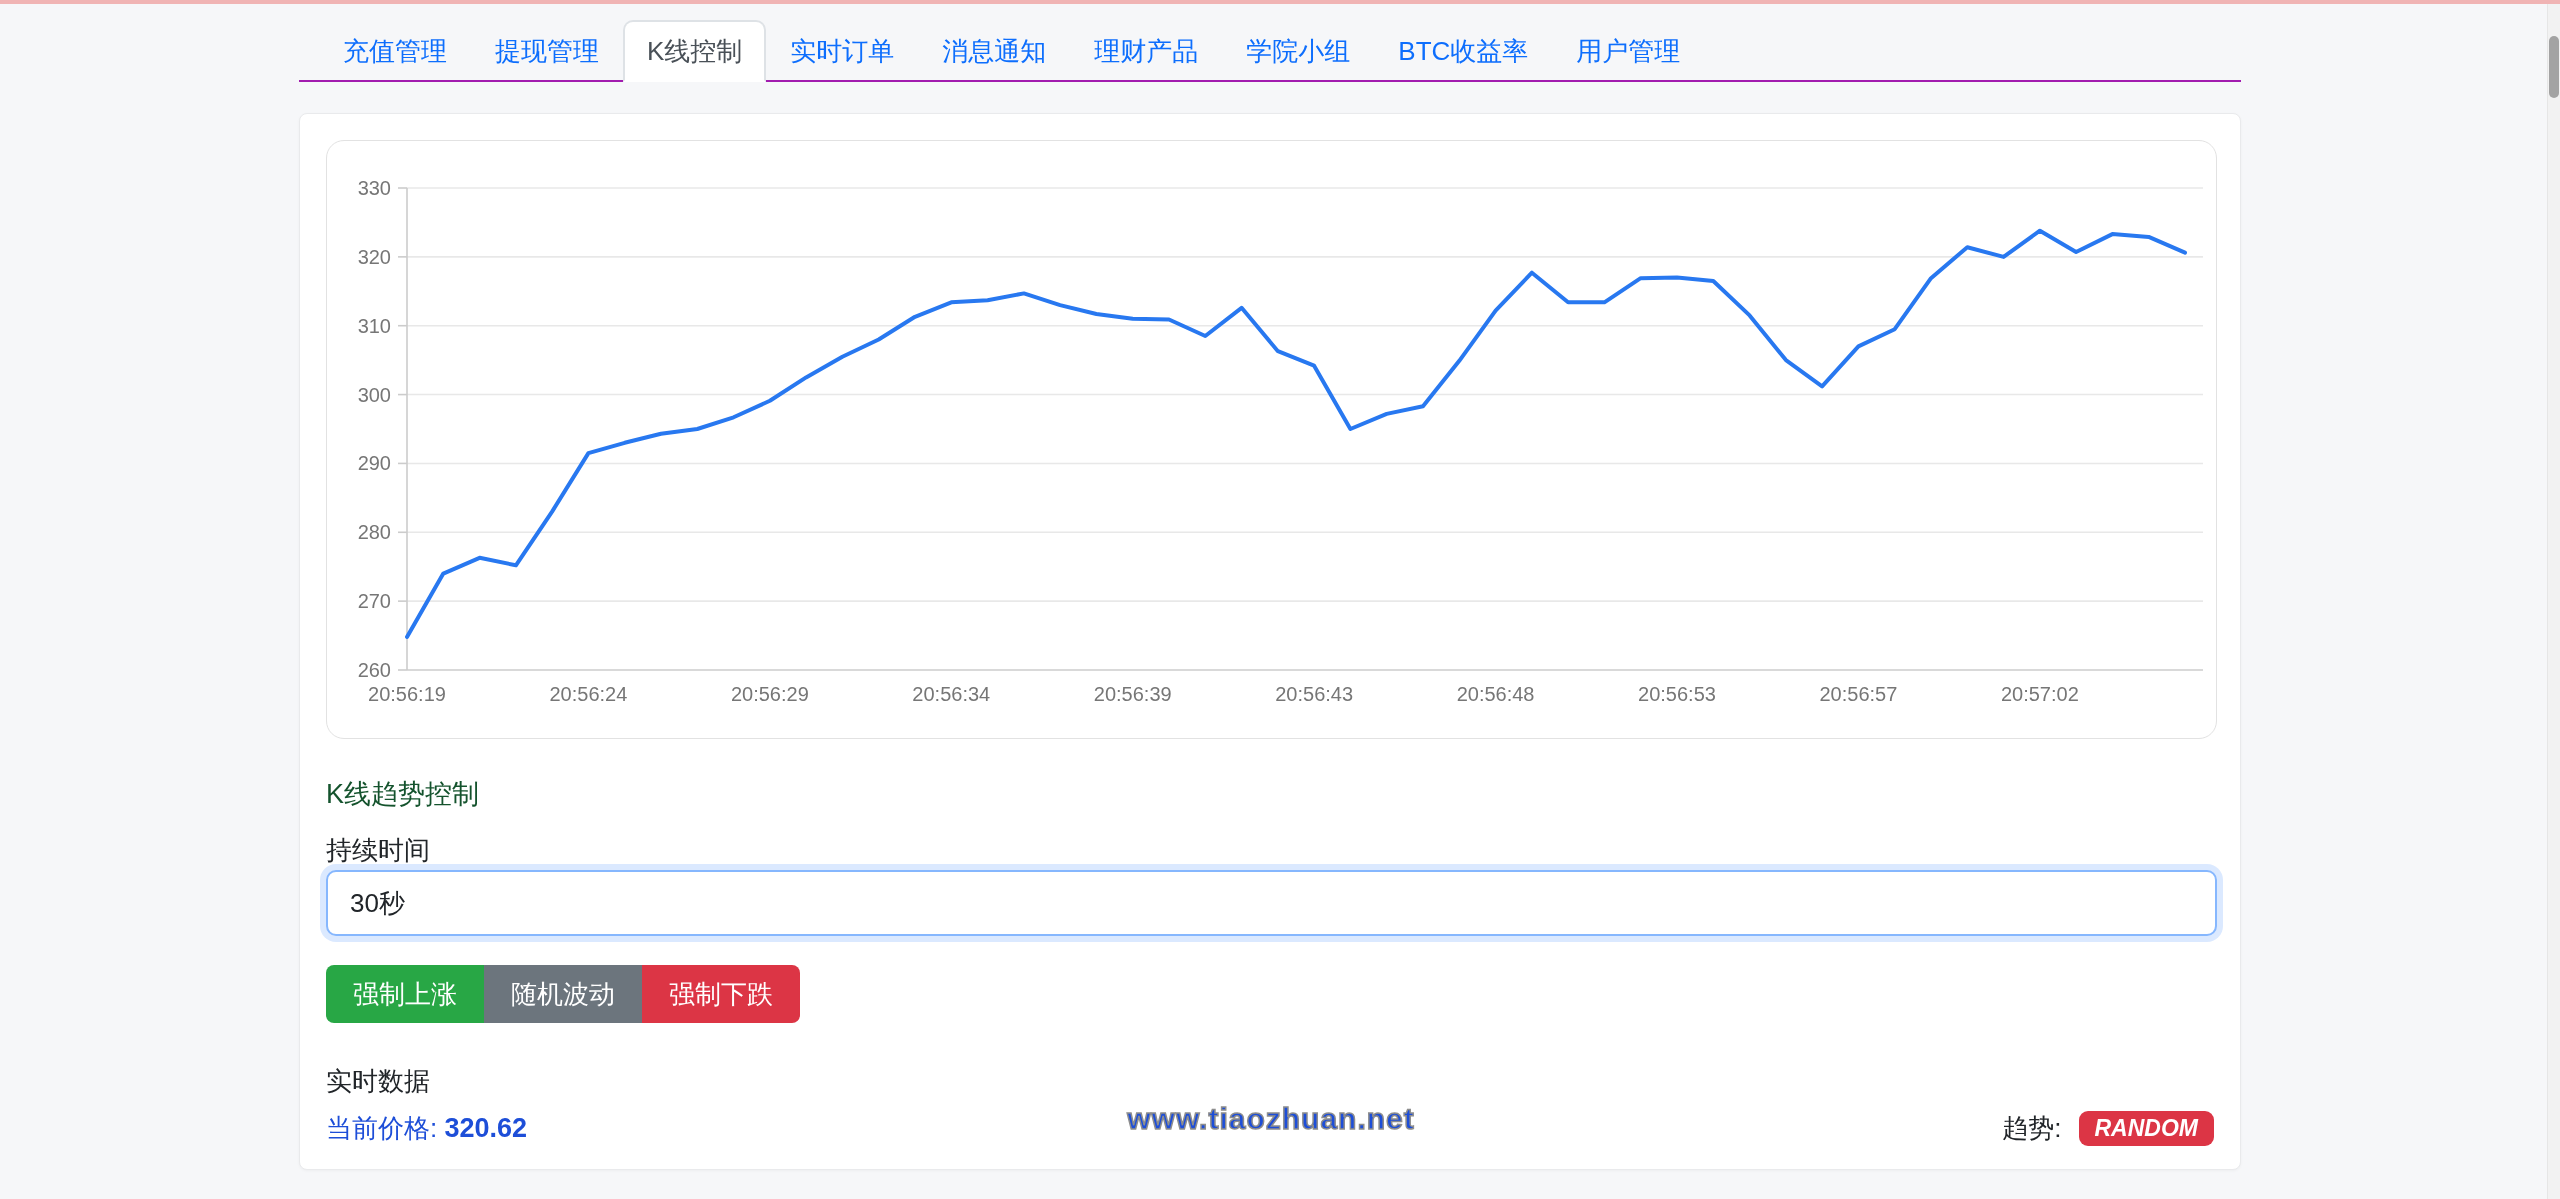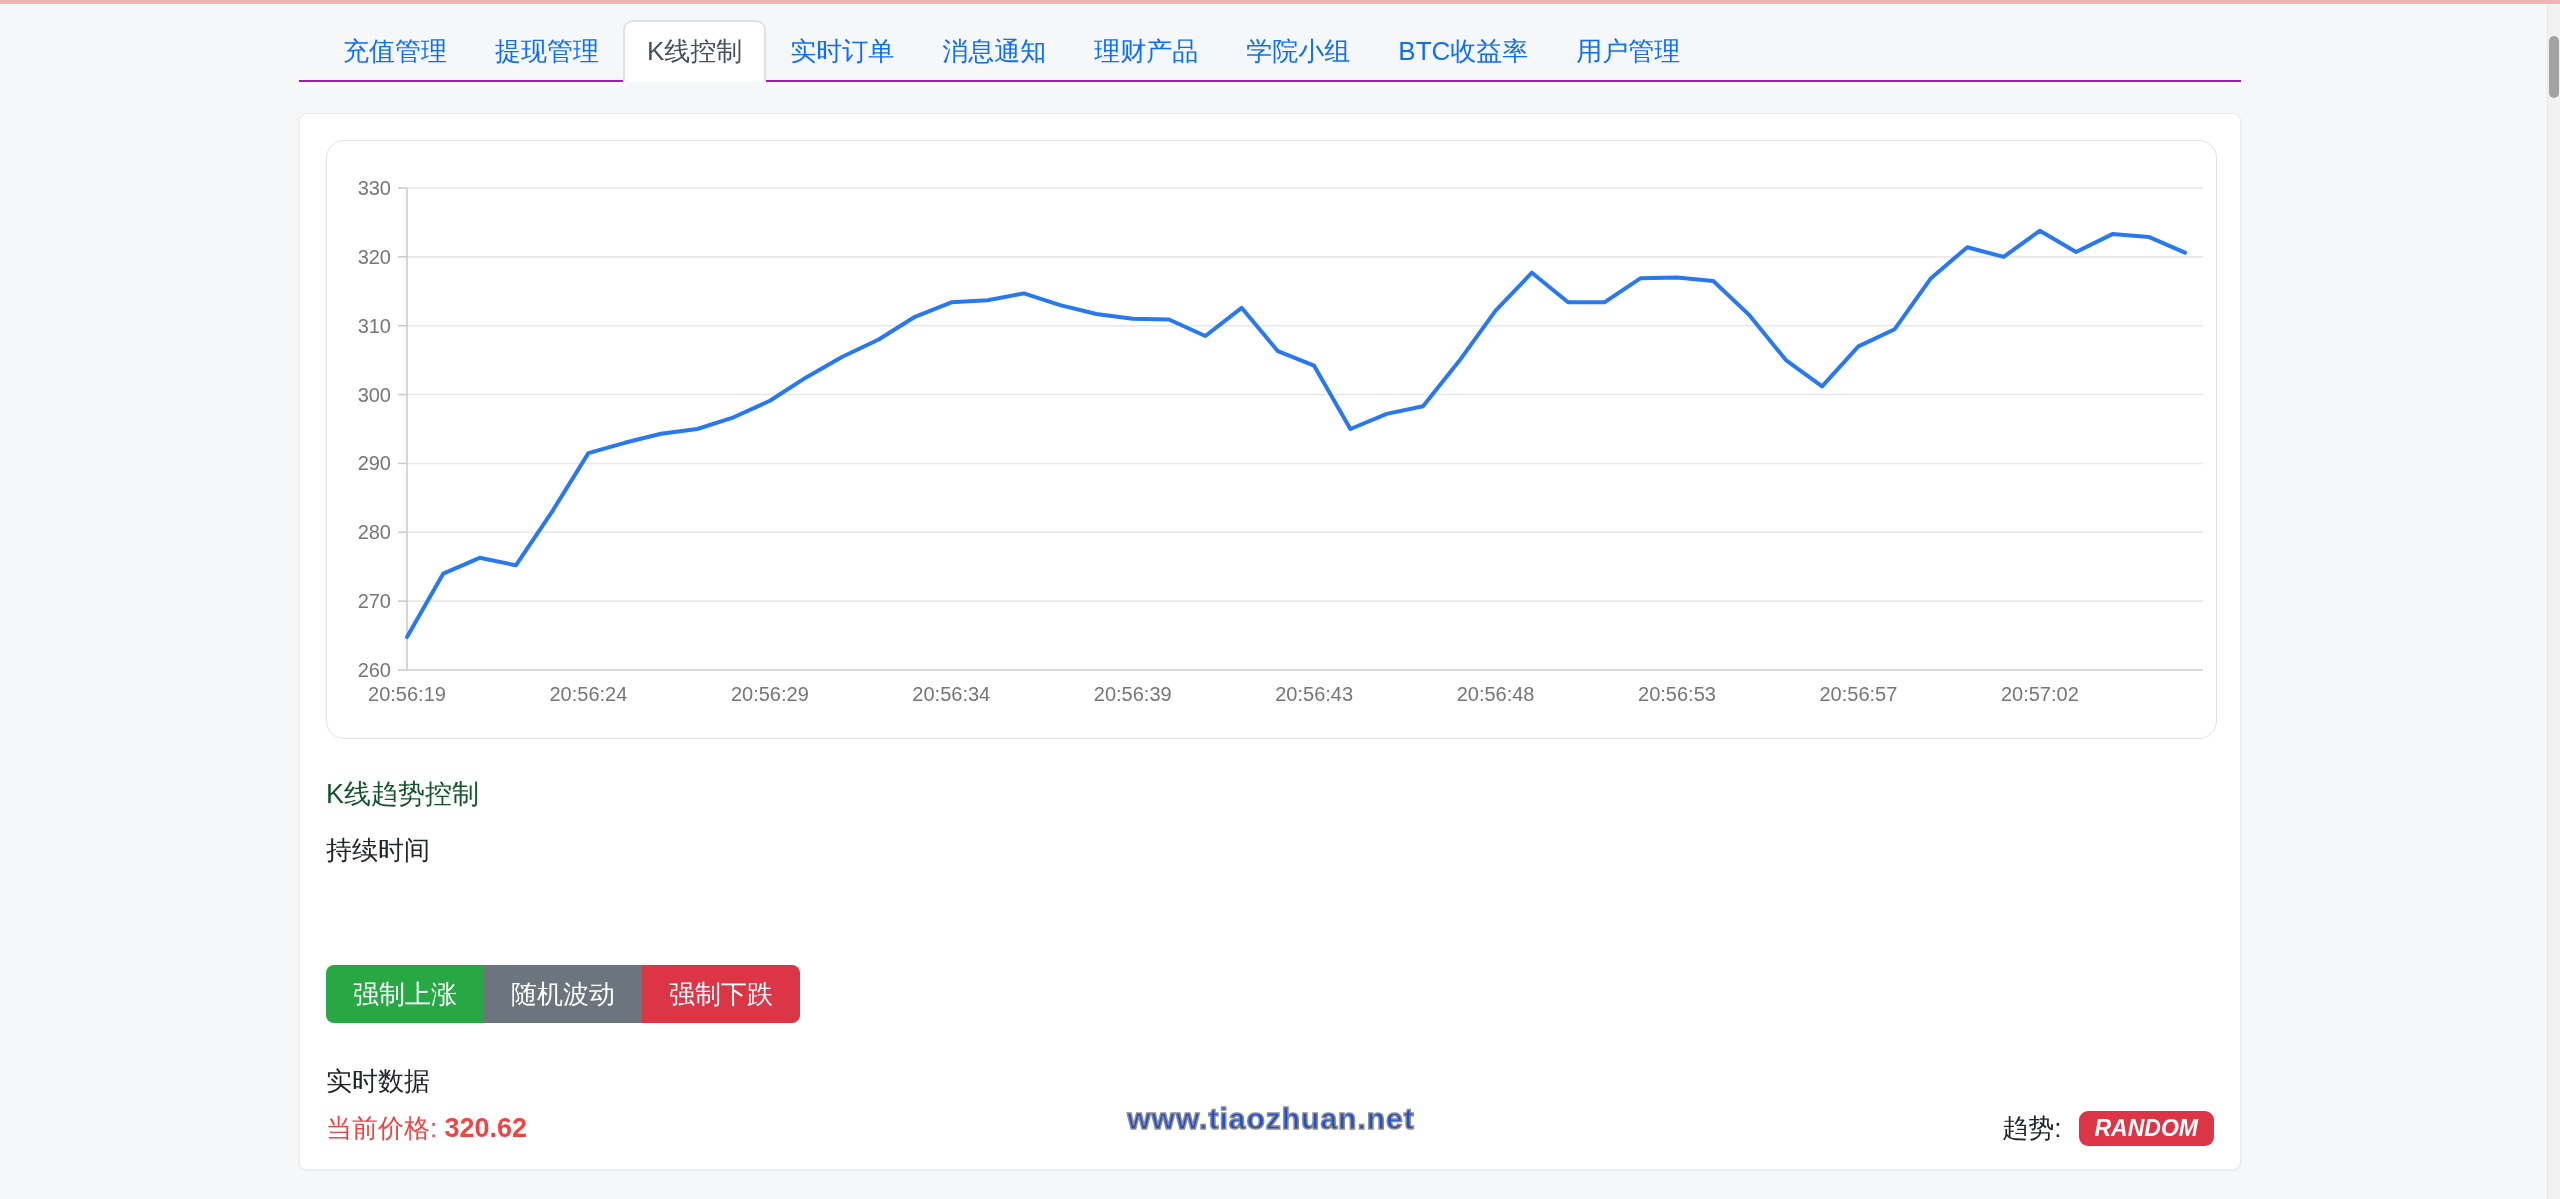--- a/index.html
+++ b/index.html
@@ -37,21 +37,21 @@
     padding:0 22px; outline:none; box-shadow:0 0 0 6px rgba(13,110,253,0.15);
     font-family:"Liberation Sans", sans-serif; background:#fff; }
 
   .btn-group { position:absolute; left:26px; top:851px; height:58px; display:flex; }
   .btn { font-size:26px; color:#fff; line-height:58px; padding:0 27px; cursor:pointer; border:none;
     font-family:"Liberation Sans", sans-serif; white-space:nowrap; }
   .btn:first-child { border-radius:8px 0 0 8px; }
   .btn:last-child  { border-radius:0 8px 8px 0; }
 
   .realtime-title { position:absolute; left:26px; top:950px; font-size:26px; color:#212529; }
-  .price-row { position:absolute; left:26px; top:997px; font-size:26px; color:#ef4444; }
+  .price-row { position:absolute; left:26px; top:997px; font-size:26px; color:#1d4ed8; }
   .price-value { font-weight:bold; font-size:27px; }
 
   .watermark { position:absolute; left:0; top:988px; width:1942px; text-align:center;
     font-size:30px; font-weight:bold; color:#1d4ed8;
     -webkit-text-stroke:1.5px #8d8d8d; letter-spacing:1px; }
 
   .trend-row { position:absolute; right:26px; top:997px; font-size:26px; color:#212529;
     display:flex; align-items:center; gap:17px; }
   .trend-badge { display:inline-block; color:#fff; font-weight:bold; font-size:23px;
     padding:6px 16px; border-radius:9px; line-height:1;font-style:italic; }
@@ -118,20 +118,21 @@
           <text x="1531.4285714285713" y="560" text-anchor="middle" fill="#767676" font-size="20" font-family="&quot;Liberation Sans&quot;, sans-serif">20:56:57</text>
           <text x="1712.857142857143" y="560" text-anchor="middle" fill="#767676" font-size="20" font-family="&quot;Liberation Sans&quot;, sans-serif">20:57:02</text>
           <polyline points="80.0,495.9 116.3,432.6 152.6,416.8 188.9,424.3 225.1,370.6 261.4,312.1 297.7,301.8 334.0,292.8 370.3,288.0 406.6,276.3 442.9,259.8 479.1,236.4 515.4,215.7 551.7,198.5 588.0,175.8 624.3,161.3 660.6,159.2 696.9,152.4 733.1,164.1 769.4,173.0 805.7,177.8 842.0,178.5 878.3,195.0 914.6,166.8 950.9,210.2 987.1,224.7 1023.4,288.0 1059.7,272.9 1096.0,265.3 1132.3,219.8 1168.6,169.6 1204.9,131.7 1241.1,161.3 1277.4,161.3 1313.7,137.2 1350.0,136.5 1386.3,140.0 1422.6,174.4 1458.9,219.1 1495.1,245.3 1531.4,205.4 1567.7,188.2 1604.0,137.2 1640.3,106.2 1676.6,115.9 1712.9,89.7 1749.1,111.0 1785.4,93.1 1821.7,95.9 1858.0,111.6" fill="none" stroke="#2878f0" stroke-width="4" stroke-linejoin="round" stroke-linecap="round"></polyline>
         </svg>
       </div>
   </div>
 
   <div class="panel-heading">K线趋势控制</div>
   <div class="duration-label">持续时间</div>
 
+  <input class="duration-input" type="text" value="30秒" style="">
 
   <div class="btn-group">
     <button class="btn" id="btn-up" style="background: rgb(40, 167, 69);">强制上涨</button>
     <button class="btn" id="btn-rand" style="background: rgb(108, 117, 125);">随机波动</button>
     <button class="btn" id="btn-down" style="background: rgb(220, 53, 69);">强制下跌</button>
   </div>
 
   <div class="realtime-title">实时数据</div>
 
   <div class="price-row">

